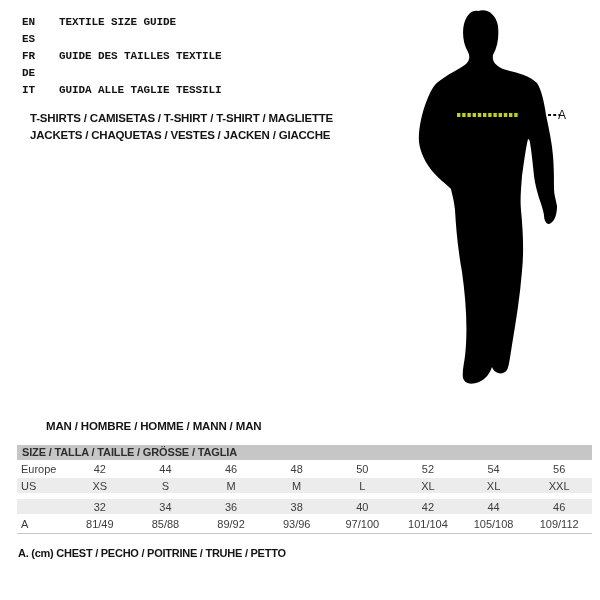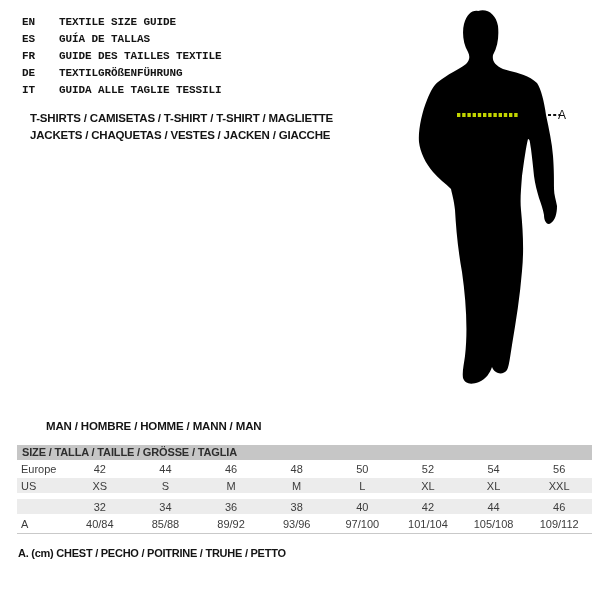--- a/index.html
+++ b/index.html
@@ -49,29 +49,27 @@
 
 <div class="canvas">
 
   <div class="lang-list">
     <div class="lang-row">
       <span class="lang-code">EN</span>
       <span class="lang-label">TEXTILE SIZE GUIDE</span>
     </div>
     <div class="lang-row">
       <span class="lang-code">ES</span>
-      <span class="lang-label">GUÍA DE TALLAS</span>
     </div>
     <div class="lang-row">
       <span class="lang-code">FR</span>
       <span class="lang-label">GUIDE DES TAILLES TEXTILE</span>
     </div>
     <div class="lang-row">
       <span class="lang-code">DE</span>
-      <span class="lang-label">TEXTILGRÖßENFÜHRUNG</span>
     </div>
     <div class="lang-row">
       <span class="lang-code">IT</span>
       <span class="lang-label">GUIDA ALLE TAGLIE TESSILI</span>
     </div>
   </div>
 
   <div class="product-lines">
     <div>T-SHIRTS / CAMISETAS / T-SHIRT / T-SHIRT / MAGLIETTE</div>
     <div>JACKETS / CHAQUETAS / VESTES / JACKEN / GIACCHE</div>
@@ -134,21 +132,21 @@
       <span class="st-val">36</span>
       <span class="st-val">38</span>
       <span class="st-val">40</span>
       <span class="st-val">42</span>
       <span class="st-val">44</span>
       <span class="st-val">46</span>
     </div>
 
     <div class="st-row r-a">
       <span class="st-label">A</span>
-      <span class="st-val">40/84</span>
+      <span class="st-val">81/49</span>
       <span class="st-val">85/88</span>
       <span class="st-val">89/92</span>
       <span class="st-val">93/96</span>
       <span class="st-val">97/100</span>
       <span class="st-val">101/104</span>
       <span class="st-val">105/108</span>
       <span class="st-val">109/112</span>
     </div>
   </div>
 

